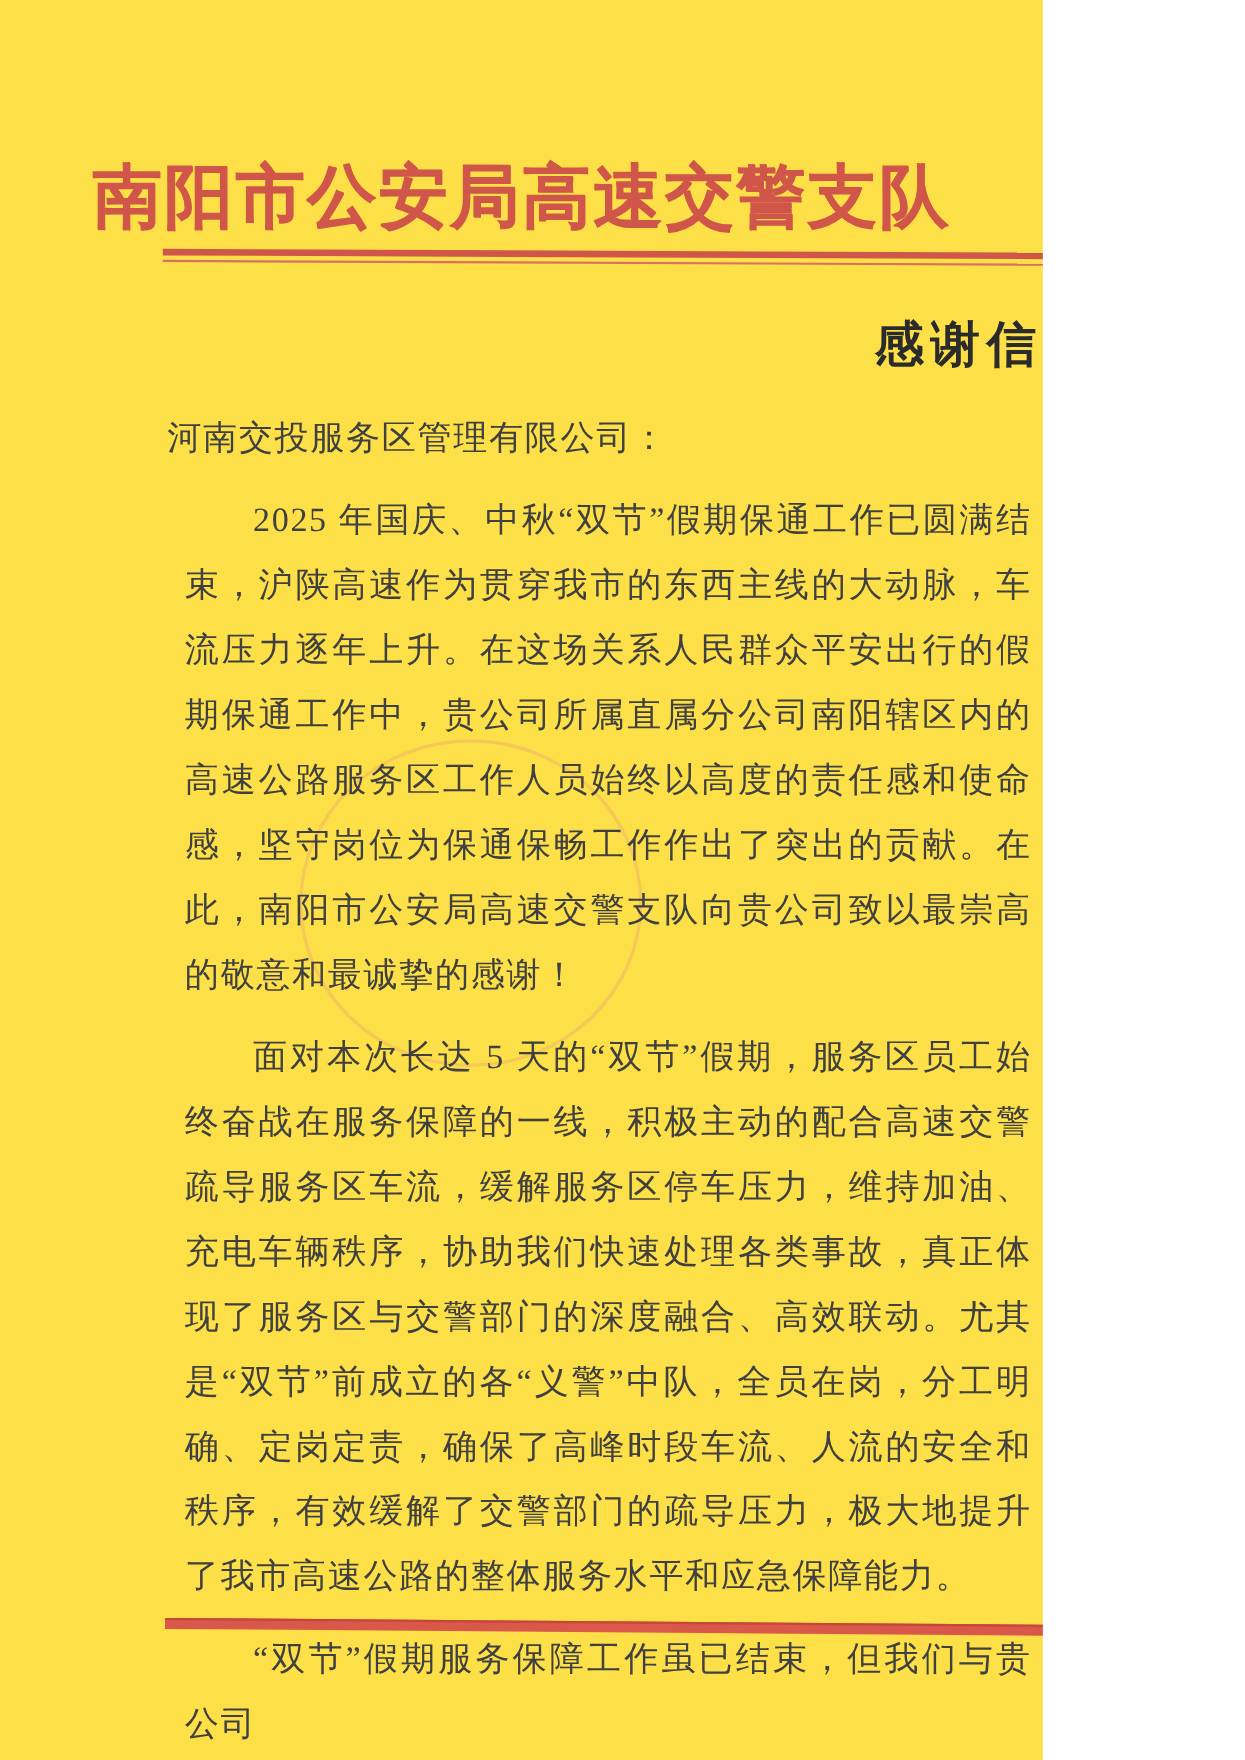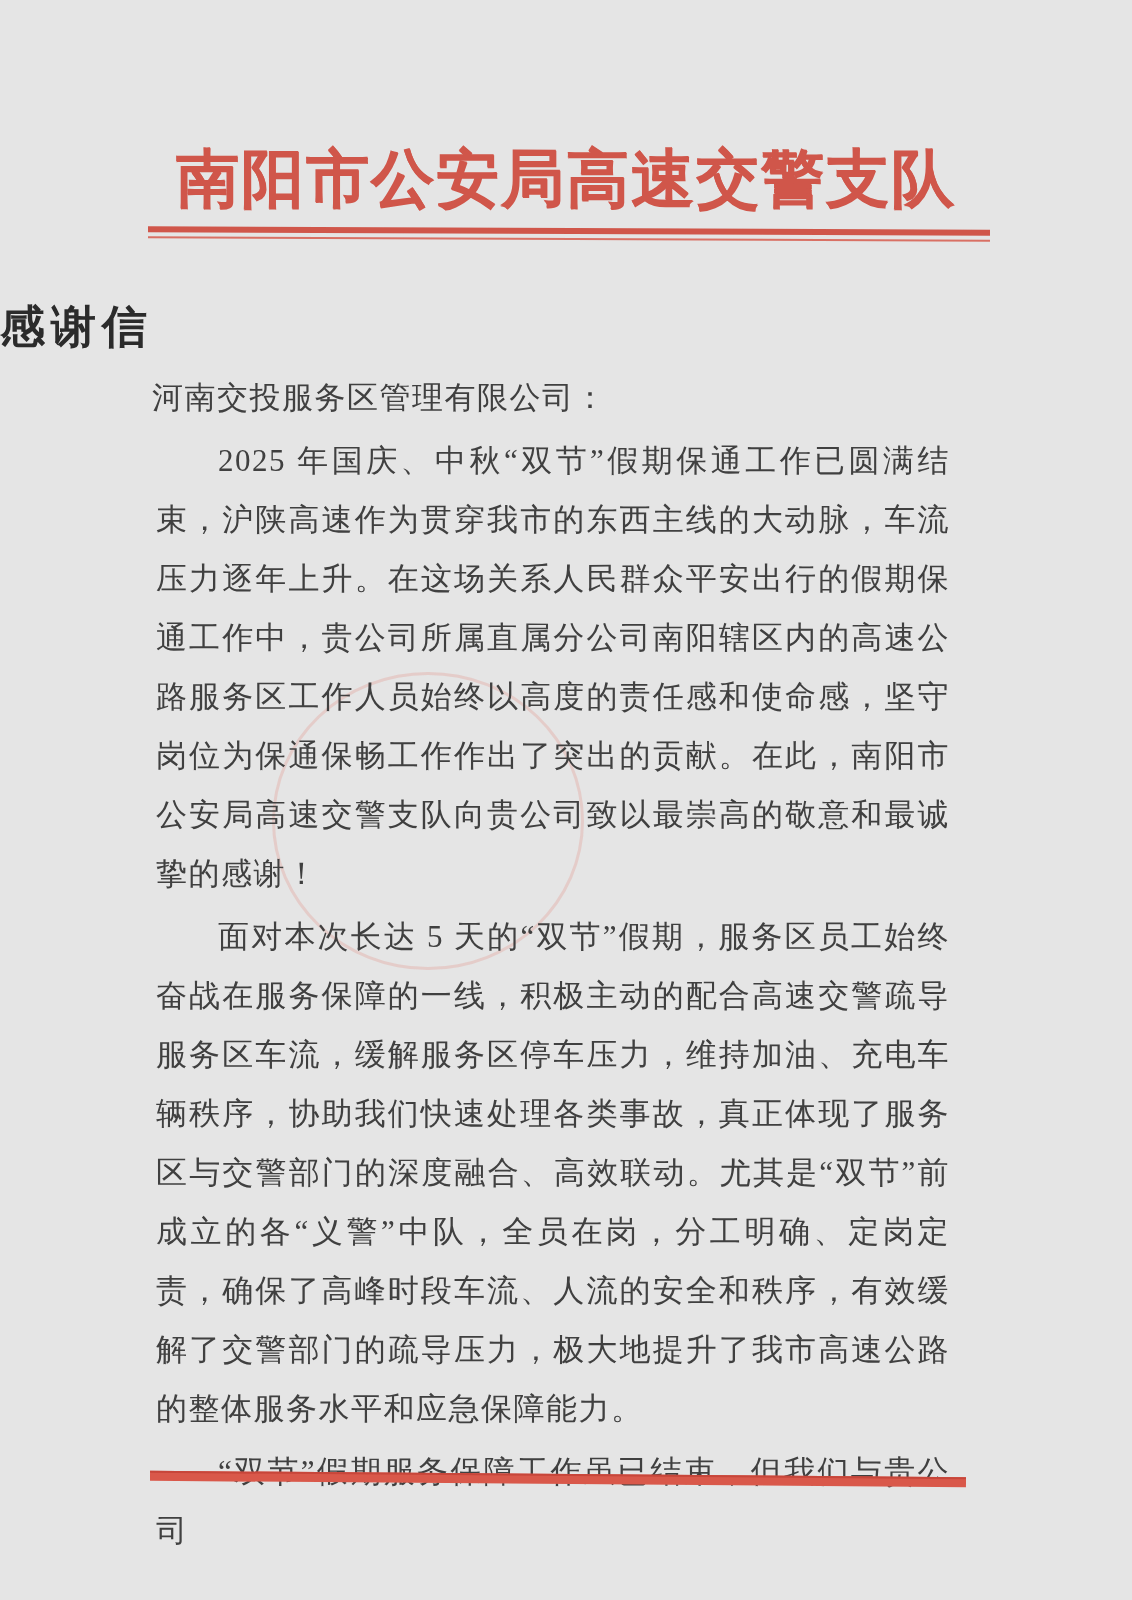--- a/index.html
+++ b/index.html
@@ -2,23 +2,23 @@
 <html><head>
 <meta charset="utf-8">
 <style>
   html, body {
     margin: 0;
     padding: 0;
     background: #ffffff;
   }
   .page {
     position: relative;
-    width: 1132px;
+    width: 948px;
     height: 1600px;
-    background: #e5e5e5;
+    background: #fde047;
     overflow: hidden;
     font-family: "Liberation Serif", "DejaVu Serif", serif;
   }
   
   .letterhead-title {
     position: absolute;
     top: 136px;
     left: 0;
     width: 100%;
     text-align: center;
@@ -43,24 +43,24 @@
     top: 238px;
     left: 148px;
     width: 842px;
     height: 2px;
     background: #d97064;
     transform: rotate(0.25deg);
   }
   
   .doc-title {
     position: absolute;
-    top: 297px;
+    top: 283px;
     left: 0;
     width: 100%;
-    text-align: left;
+    text-align: right;
     font-size: 45px;
     font-weight: bold;
     letter-spacing: 6px;
     color: #2b2b2b;
   }
   
   .letter-body {
     position: absolute;
     top: 368px;
     left: 152px;
@@ -69,21 +69,21 @@
     line-height: 59px;
     color: #404040;
     letter-spacing: 1.5px;
     text-align: justify;
   }
   .salutation {
     margin: 0;
     text-indent: 0;
   }
   .para {
-    margin: 4px;
+    margin: 16px;
     text-indent: 2em;
   }
   
   .stamp-bleed {
     position: absolute;
     left: 272px;
     top: 672px;
     width: 306px;
     height: 292px;
     border: 3px solid rgba(228, 140, 128, 0.28);

